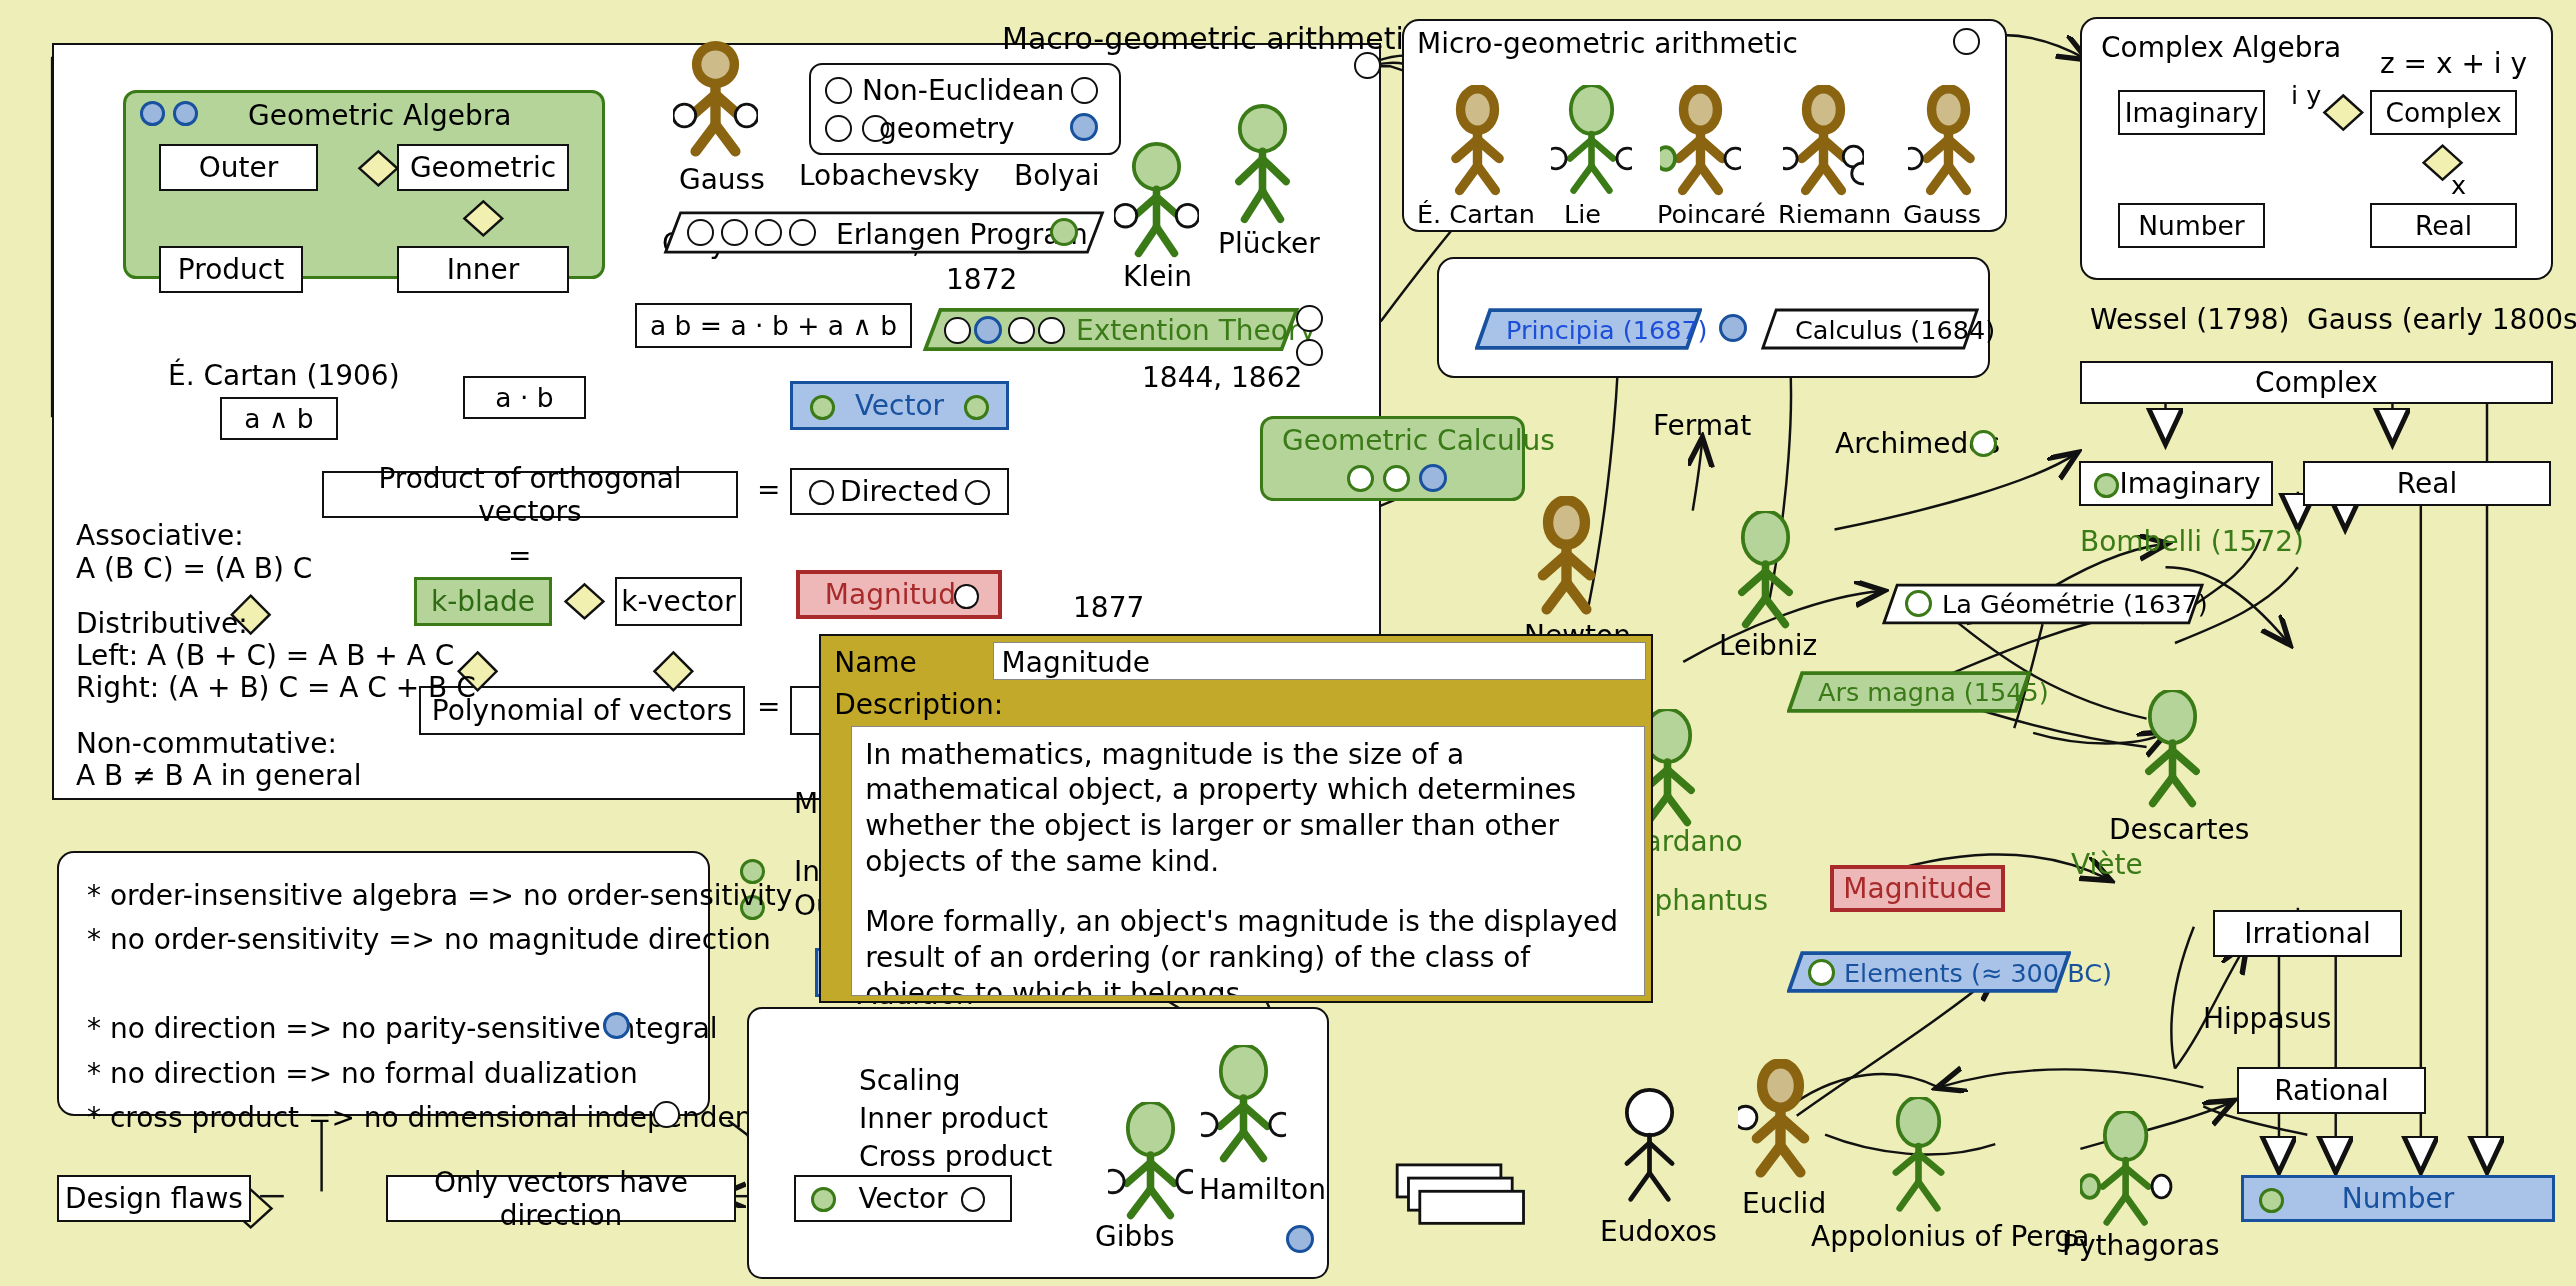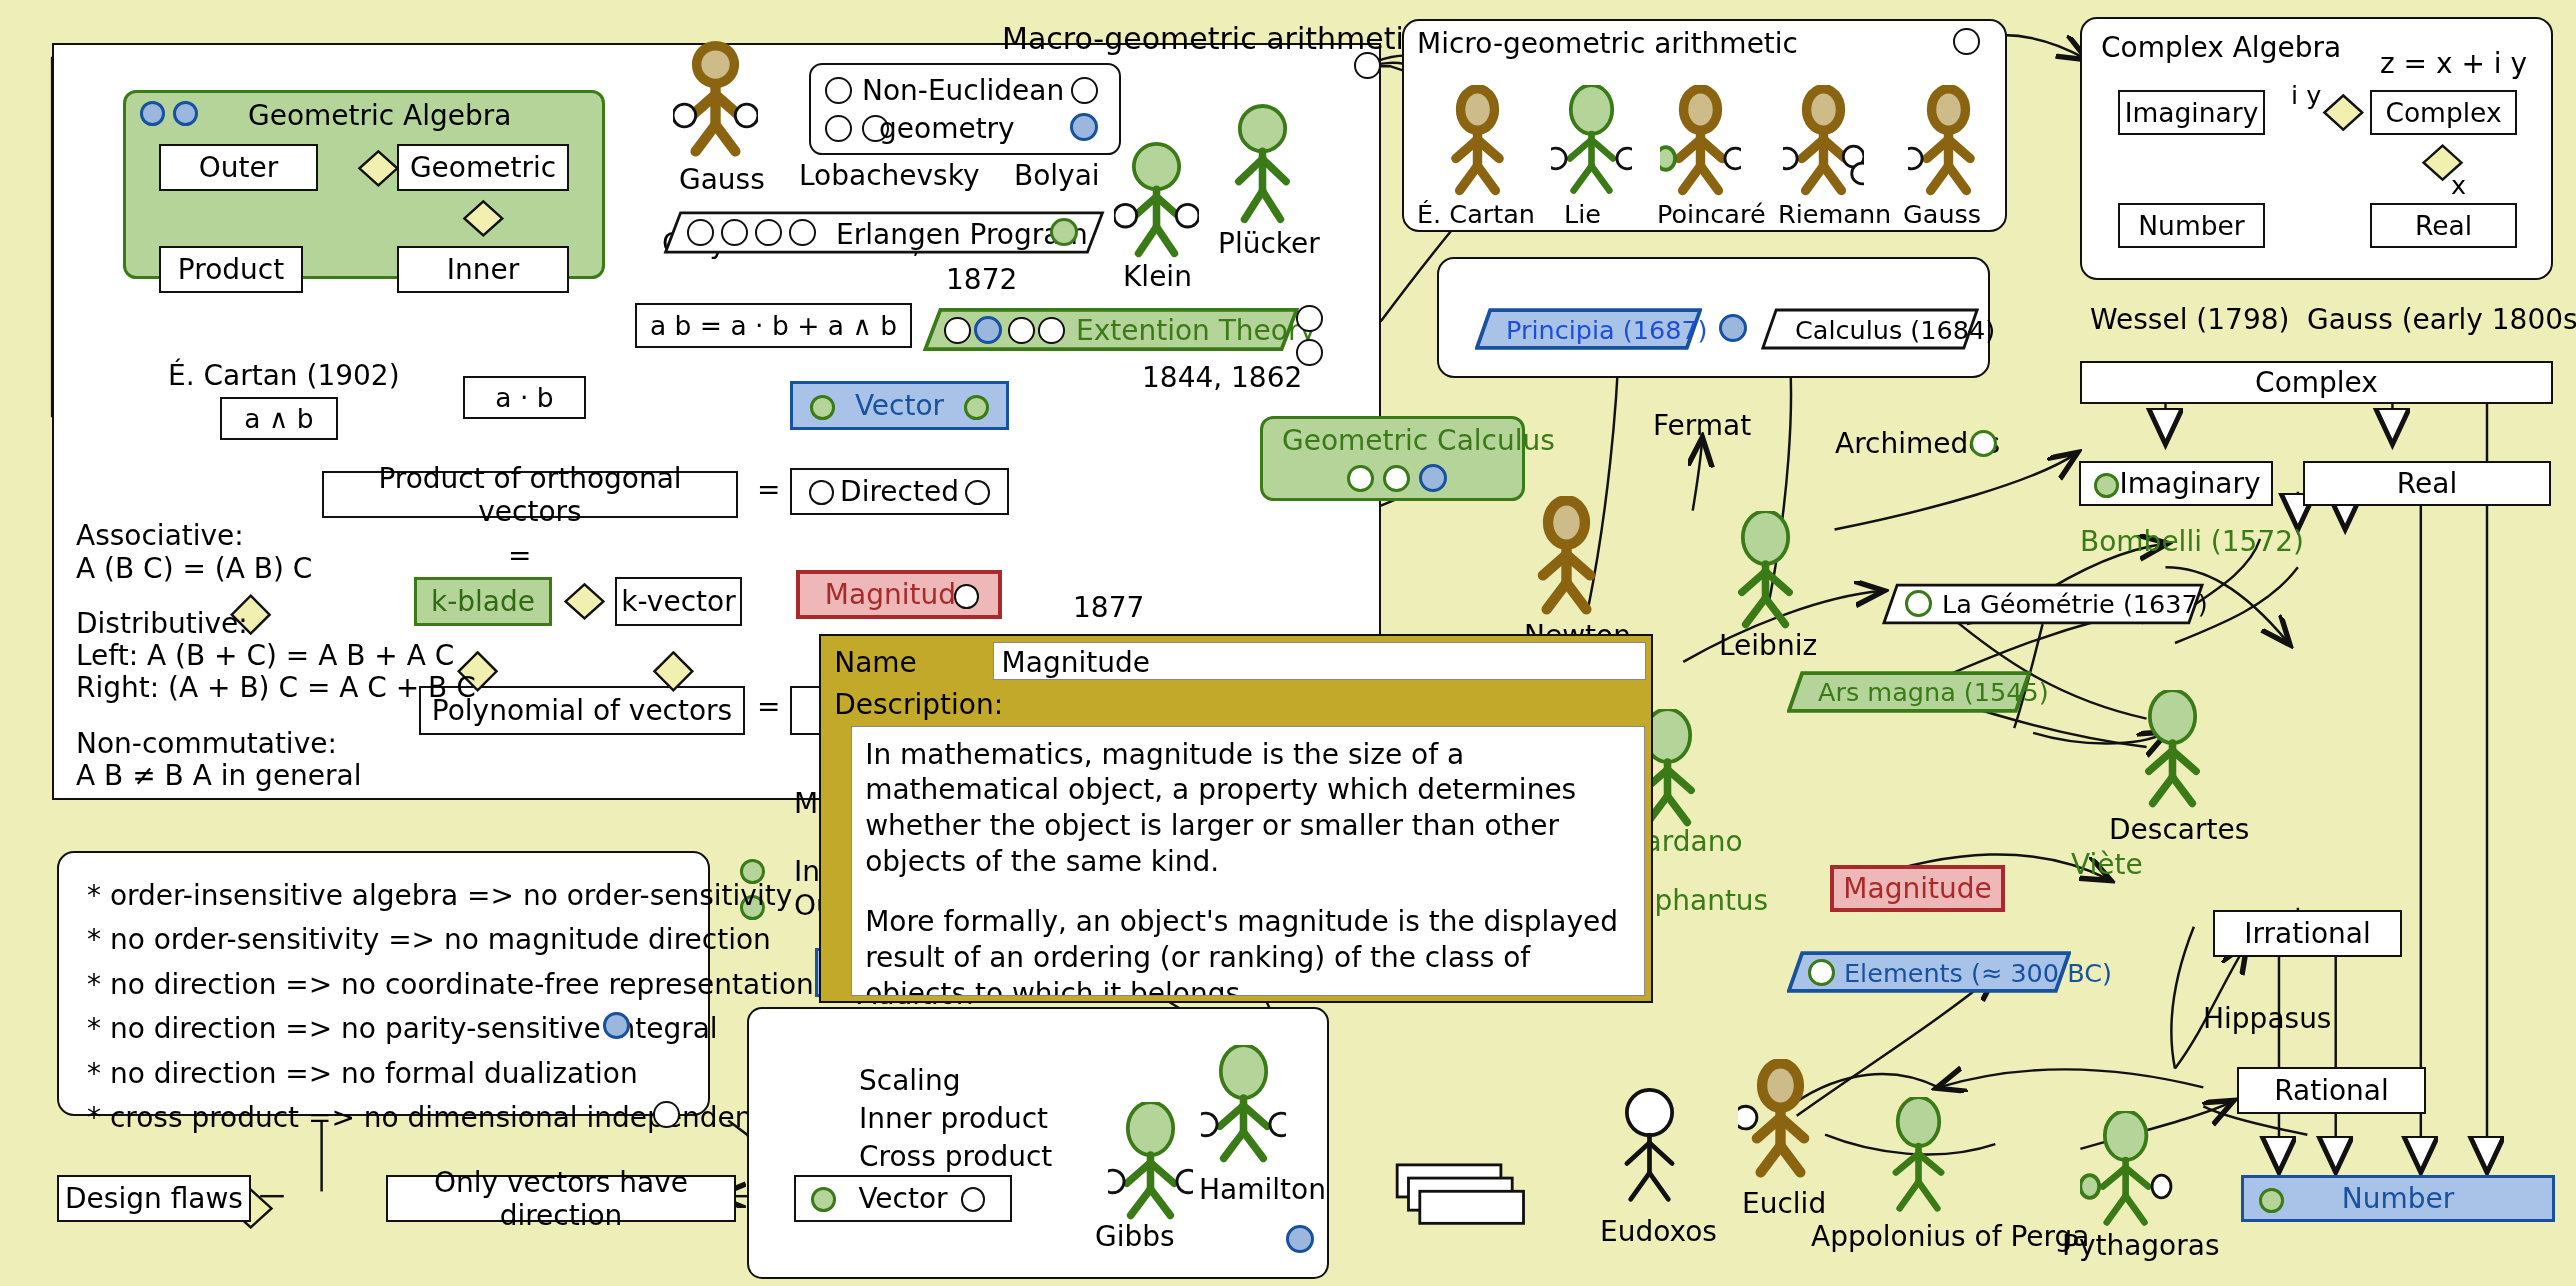--- a/index.html
+++ b/index.html
@@ -184,21 +184,21 @@
   <div class="box abs" style="left:397px;top:246px;width:172px;height:47px;">Inner</div>
 
   <svg class="layer" viewBox="0 0 2724 1360">
     <g stroke="#111" stroke-width="2.6" fill="#f2f0b0">
       <path d="M400,160 L420,178 L400,196 L380,178 Z"></path>
       <path d="M511,213 L531,231 L511,249 L491,231 Z"></path>
       <path d="M265,630 L285,650 L265,670 L245,650 Z" fill="#f2f0b0"></path>
     </g>
   </svg>
 
-  <div class="abs lbl" style="left:168px;top:359px;">É. Cartan (1902)</div>
+  <div class="abs lbl" style="left:168px;top:359px;">É. Cartan (1906)</div>
   <div class="box abs" style="left:220px;top:397px;width:118px;height:43px;font-size:26.5px;">a ∧ b</div>
   <div class="box abs" style="left:463px;top:376px;width:123px;height:43px;font-size:26.5px;">a · b</div>
 
   <div class="abs lbl" style="left:662px;top:227px;">Only for vectors a, b</div>
   <div class="box abs" style="left:635px;top:303px;width:277px;height:45px;font-size:26.5px;">a b = a · b + a ∧ b</div>
 
   <div class="blue-box abs" style="left:790px;top:381px;width:219px;height:49px;">
     <span class="ring gr abs" style="left:17px;top:11.3px;width:24.6px;height:24.6px;"></span>
     <span>Vector</span>
     <span class="ring gr abs" style="right:17px;top:11.3px;width:24.6px;height:24.6px;"></span>
@@ -392,21 +392,20 @@
     <svg width="142" height="66" viewBox="0 0 150 70">
       <rect x="2" y="2" width="110" height="34" fill="#fff" stroke="#111" stroke-width="3"></rect>
       <rect x="14" y="16" width="110" height="34" fill="#fff" stroke="#111" stroke-width="3"></rect>
       <rect x="26" y="30" width="110" height="34" fill="#fff" stroke="#111" stroke-width="3"></rect>
     </svg>
   </div>
 
   <div class="rpanel abs" style="left:57px;top:851px;width:653px;height:265px;"></div>
   <div class="abs note" style="left:87px;top:875px;">* order-insensitive algebra =&gt; no order-sensitivity</div>
   <div class="abs note" style="left:87px;top:919px;">* no order-sensitivity =&gt; no magnitude direction</div>
-  <div class="abs note" style="left:87px;top:964px;">* no direction =&gt; no coordinate-free representation</div>
   <div class="abs note" style="left:87px;top:1008px;">* no direction =&gt; no parity-sensitive integral</div>
   <div class="ring b abs" style="left:603px;top:1012px;width:26.5px;height:26.5px;"></div>
   <div class="abs note" style="left:87px;top:1053px;">* no direction =&gt; no formal dualization</div>
   <div class="abs note" style="left:87px;top:1097px;">* cross product =&gt; no dimensional independence</div>
   <div class="ring w abs" style="left:653px;top:1101px;width:26.5px;height:26.5px;"></div>
 
   <div class="box abs" style="left:57px;top:1175px;width:194px;height:47px;">Design flaws</div>
   <div class="box abs" style="left:386px;top:1175px;width:350px;height:47px;">Only vectors have direction</div>
 
   <div class="rpanel abs" style="left:747px;top:1007px;width:582px;height:272px;border-radius:15px;"></div>

